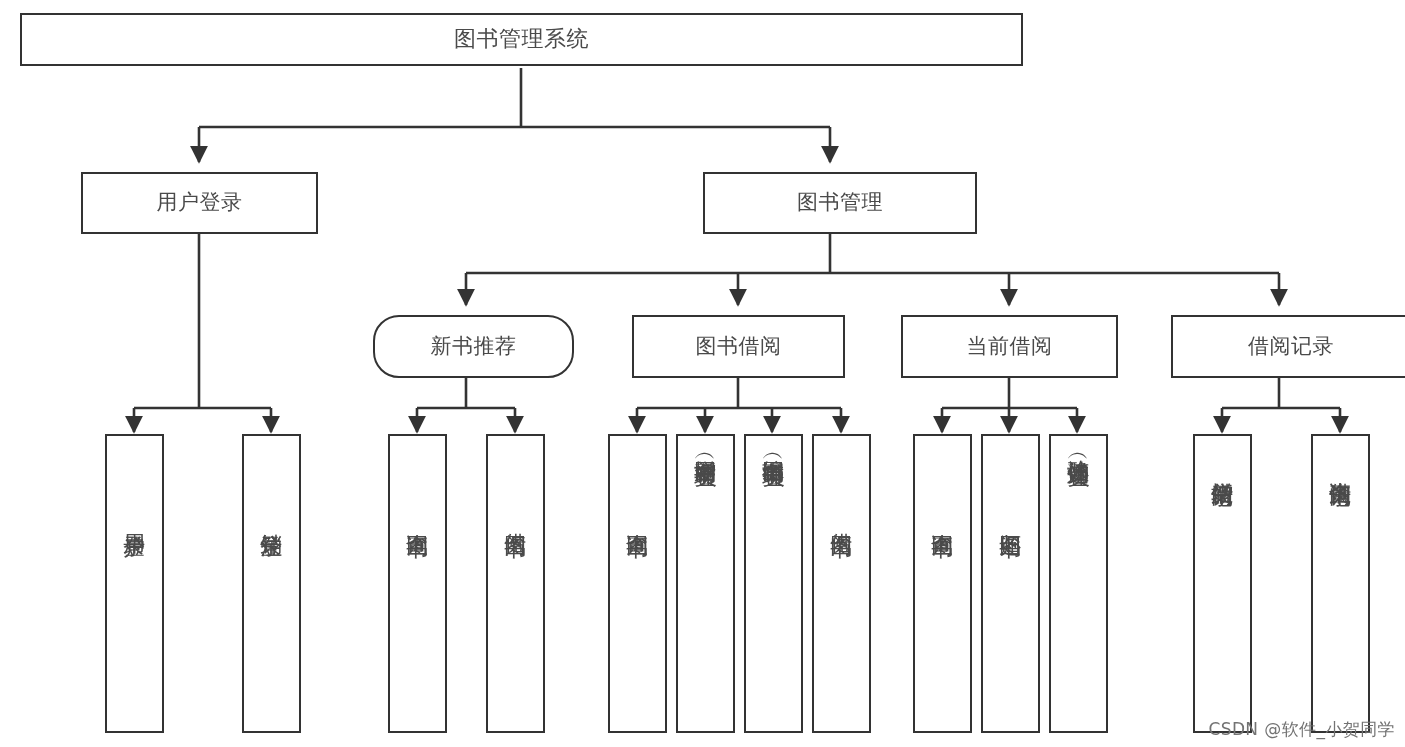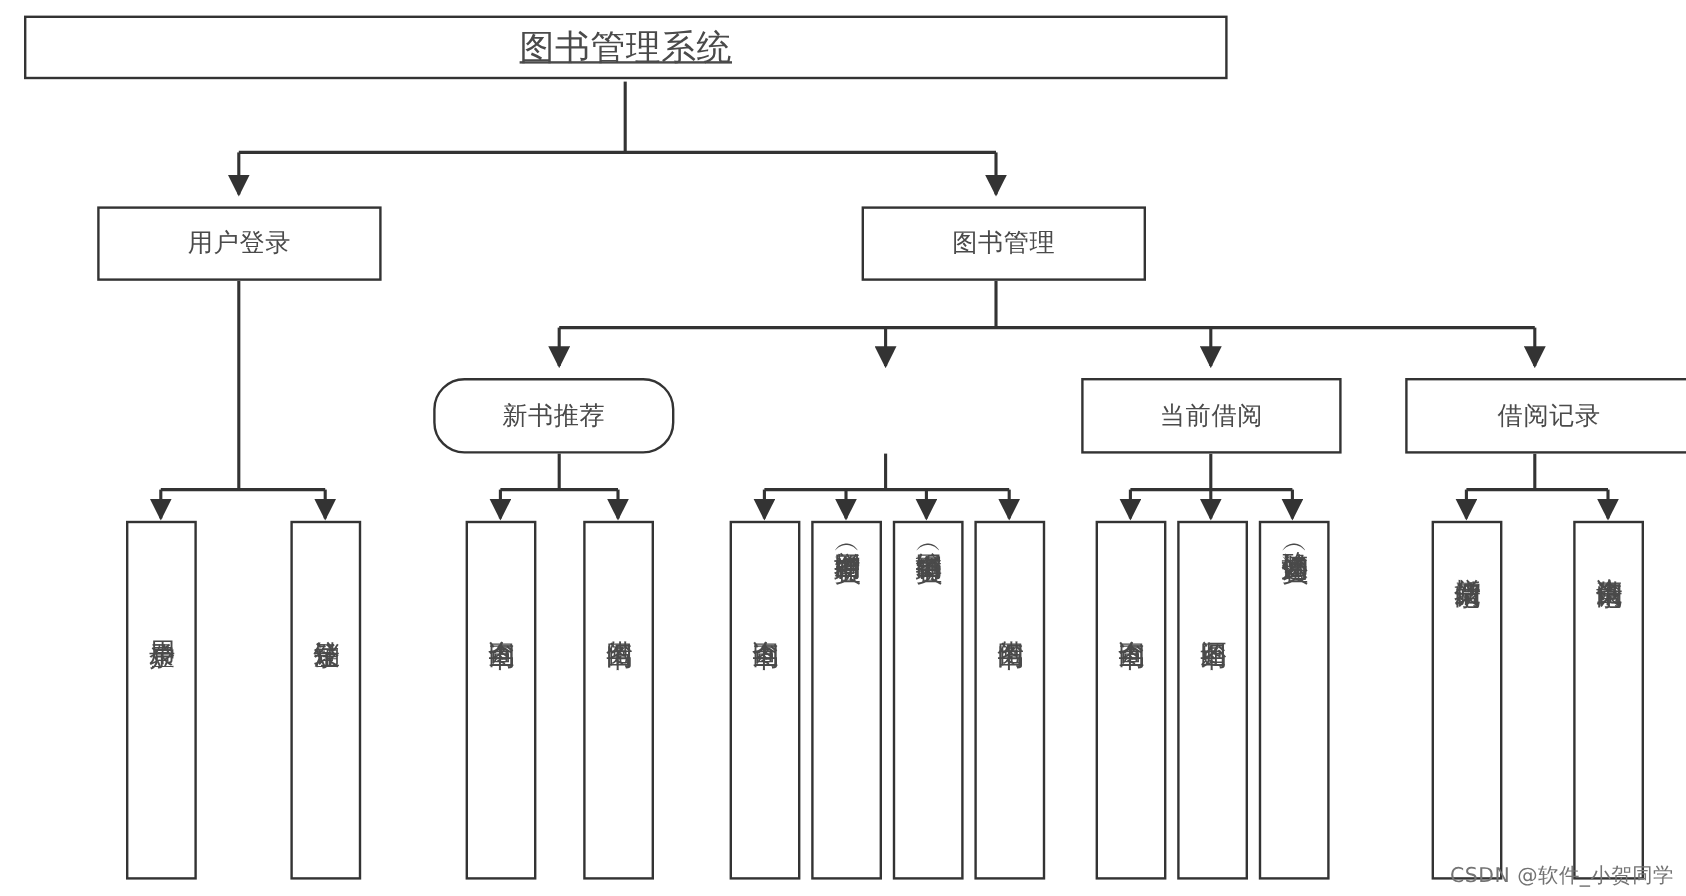--- a/index.html
+++ b/index.html
@@ -43,22 +43,21 @@
     line-height: 1.12;
     color: #4a4a4a;
     white-space: pre;
   }
   
   .node.h .label {
     font-size: 21px;
     letter-spacing: 0.5px;
   }
   .node.root .label {
-    font-size: 29px;
-    text-decoration: underline;
+    font-size: 22px;
   }
   
   .node.v {
     align-items: flex-start;
     justify-content: center;
     padding-top: 0;
   }
   .node.v .label {
     writing-mode: vertical-rl;
     text-orientation: upright;
@@ -138,28 +137,31 @@
   </svg>
 
   <div class="node h root" style="left:20px; top:13px; width:1003px; height:53px;">
     <span class="label">图书管理系统</span>
   </div>
 
   <div class="node h" style="left:81px; top:172px; width:237px; height:62px;">
     <span class="label">用户登录</span>
   </div>
 
-  <div class="node h" style="left:718px; top:172px; width:237px; height:62px;">
+  <div class="node h" style="left:703px; top:172px; width:274px; height:62px;">
     <span class="label">图书管理</span>
   </div>
 
-  <div class="node h" style="left:361px; top:315px; width:201px; height:63px;border-radius:26px;">
+  <div class="node h" style="left:373px; top:315px; width:201px; height:63px;border-radius:26px;">
     <span class="label">新书推荐</span>
   </div>
 
+  <div class="node h" style="left:632px; top:315px; width:213px; height:63px;">
+    <span class="label">图书借阅</span>
+  </div>
 
   <div class="node h" style="left:901px; top:315px; width:217px; height:63px;">
     <span class="label">当前借阅</span>
   </div>
 
   <div class="node h" style="left:1171px; top:315px; width:240px; height:63px;">
     <span class="label">借阅记录</span>
   </div>
 
   <div class="node v mid" style="left:105px; top:434px; width:59px; height:299px; padding-top:80px;">

